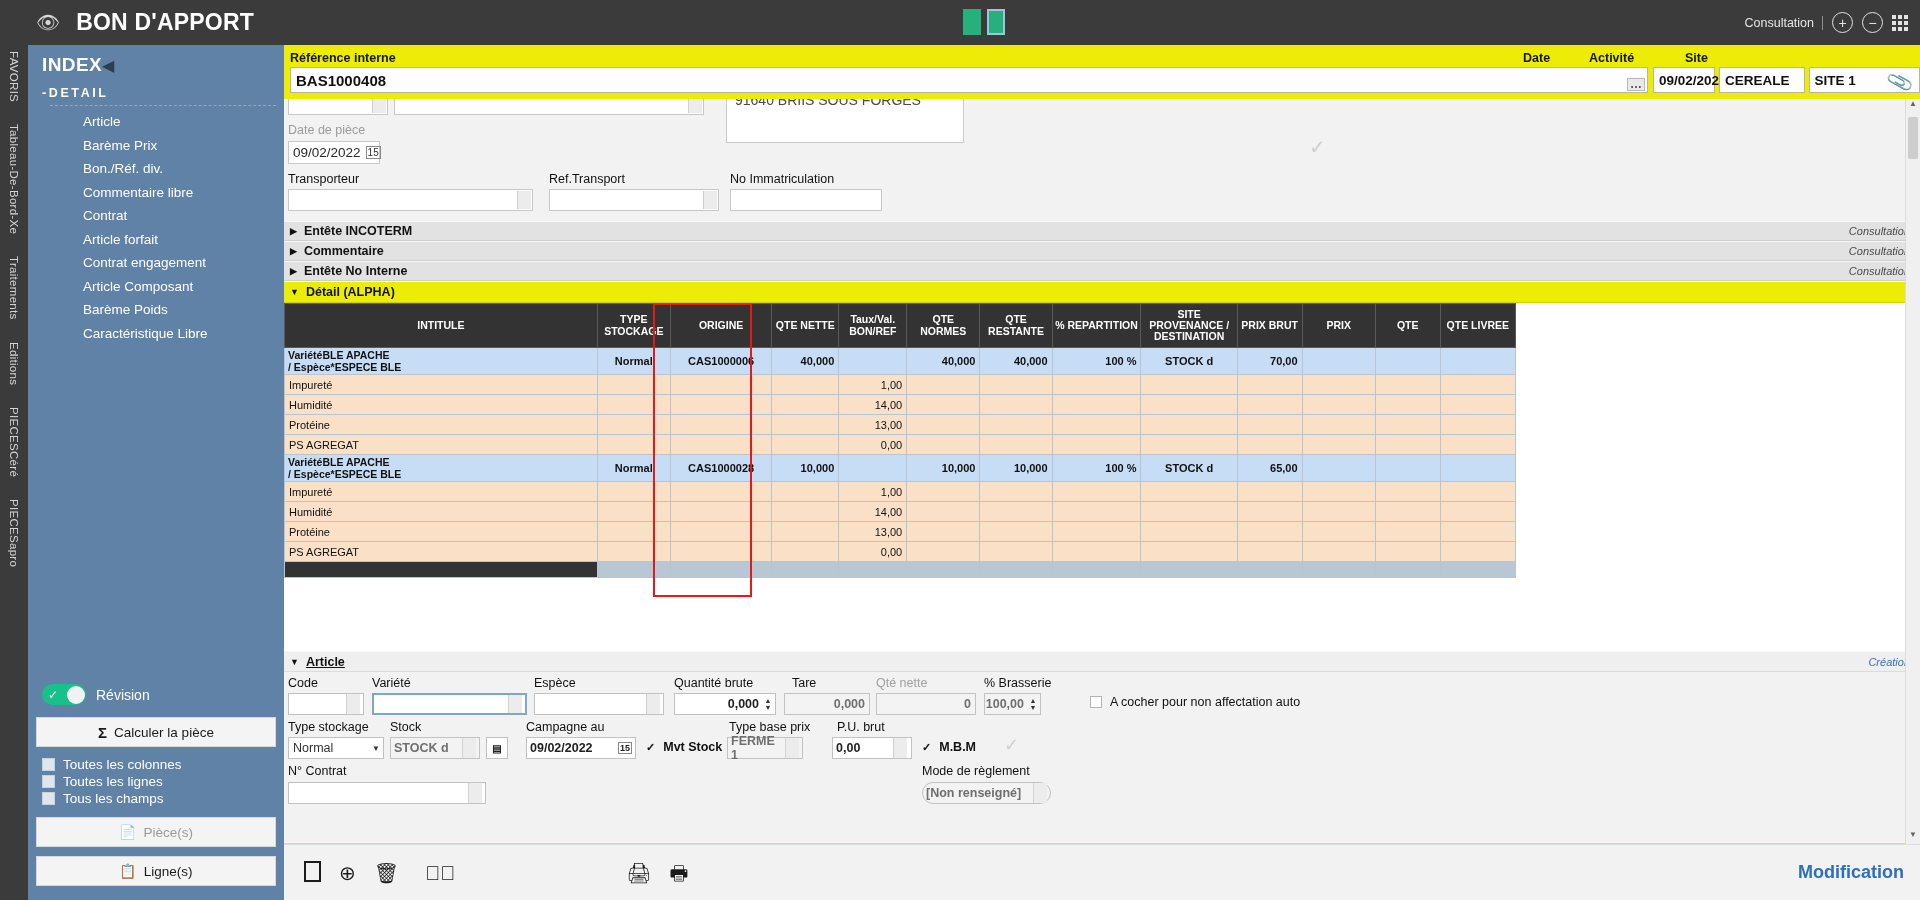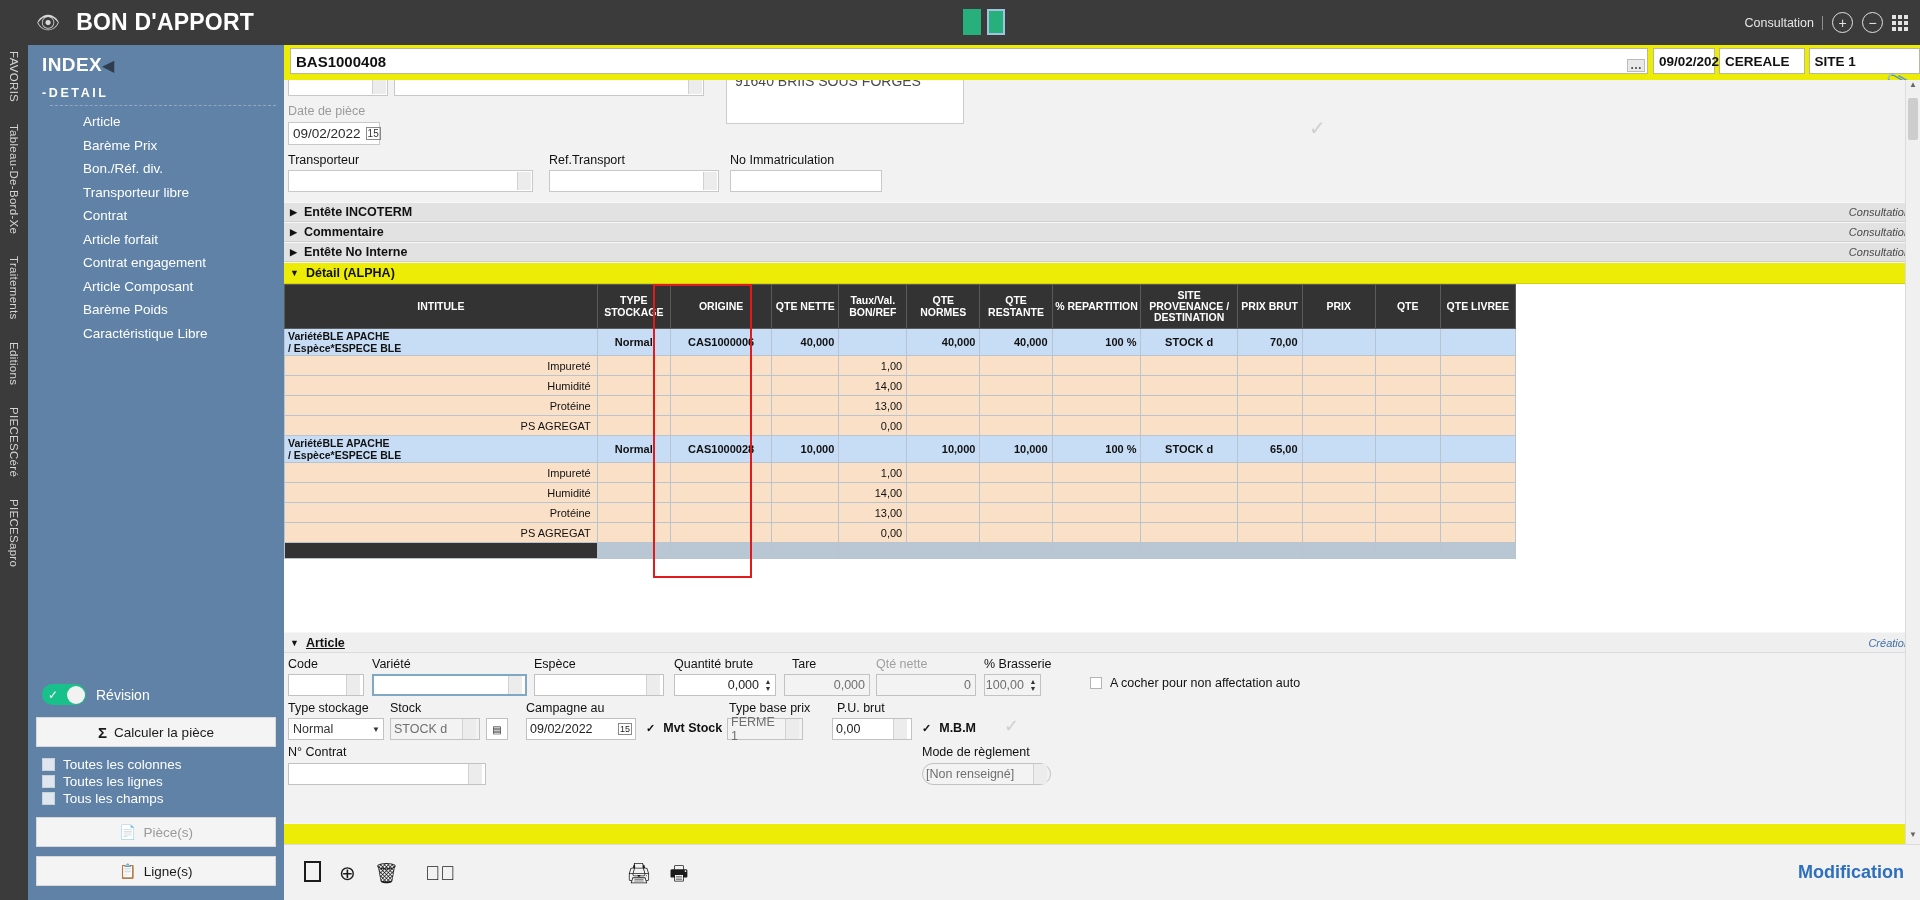--- a/index.html
+++ b/index.html
@@ -142,21 +142,21 @@
     border: 1px solid #5a5a5a; padding: 3px 2px; vertical-align: middle; height: 44px;
   }
   table.grid th.origin { position: relative; }
   table.grid td {
     border: 1px solid #b9c4cf; font-size: 11px; color: #111; padding: 1px 4px;
     height: 20px; white-space: nowrap; overflow: hidden;
   }
   tr.art td { background: #c7dcf5; font-weight: bold; height: 27px; vertical-align: middle; }
   tr.art td.name { text-align: left; font-size: 10.5px; line-height: 1.15; padding-left: 3px; }
   tr.crit td { background: #fbe0c8; }
-  tr.crit td.name { text-align: right; padding-right: 6px; }
+  tr.crit td.name { padding-right: 6px; }
   tr.foot td { background: #b9c6d4; height: 16px; border: 1px solid #b9c4cf; }
   tr.foot td.name { background: #333333; }
   td.c { text-align: center; } td.r { text-align: right; }
   
   .redcol {
     position: absolute; border-left: 2px solid #e01b1b; border-right: 2px solid #e01b1b;
     pointer-events: none;
   }
   .redcol.top { border-top: 2px solid #e01b1b; }
   .redcol.bot { border-bottom: 2px solid #e01b1b; }
@@ -164,21 +164,21 @@
   .vscroll { position: absolute; right: 0; top: 0; bottom: 0; width: 15px; background: #f0f0f0; border-left: 1px solid #dcdcdc;}
   .vscroll .thumb { position: absolute; left: 2px; right: 2px; background: #cdcdcd; border-radius: 2px; }
   .vscroll .arr { position: absolute; left: 0; right: 0; height: 14px; text-align: center; font-size: 8px; color: #666; }
 
   
   .article-form { position: relative; height: 170px; background: #f2f2f2; }
   .af-label { position: absolute; font-size: 12.5px; color: #111; }
   .af-label.muted { color: #a0a0a0; }
   .af-fld {
     position: absolute; background: #fff; border: 1px solid #c2c2c2; height: 22px;
-    font-size: 12.5px; color: #222; display: flex; align-items: center; padding: 0 3px;
+    font-size: 12.5px; color: #222; display: flex; align-items: center; padding: 0 3px; font-weight: bold;
   }
   .af-fld.gray { background: #f3f3f3; color: #6f6f6f; }
   .af-fld.focus { border: 2px solid #7fa8c4; background: #fff; }
   .af-fld.ralign { justify-content: flex-end; padding-right: 4px; }
   .af-fld .btn { width: 14px; align-self: stretch; background: #ececec; border-left: 1px solid #d2d2d2;
                  margin-left: auto; }
   .spin { position: absolute; width: 12px; top: 1px; bottom: 1px; right: 1px; font-size: 7px;
           display: flex; flex-direction: column; align-items: center; justify-content: center; color: #333;}
   .af-sel {
     position: absolute; background: #fff; border: 1px solid #c2c2c2; height: 22px; font-size: 12.5px;
@@ -245,21 +245,21 @@
       <div class="index-head">
         <div class="index-title">INDEX</div>
         <div class="index-collapse">◀</div>
       </div>
       <div class="index-section">-DETAIL</div>
       <div class="index-divider"></div>
       <div class="index-links">
         <div class="index-link"><span>Article</span></div>
         <div class="index-link"><span>Barème Prix</span></div>
         <div class="index-link"><span>Bon./Réf. div.</span></div>
-        <div class="index-link"><span>Transporteur libre</span></div>
+        <div class="index-link"><span>Commentaire libre</span></div>
         <div class="index-link"><span>Contrat</span></div>
         <div class="index-link"><span>Article forfait</span></div>
         <div class="index-link"><span>Contrat engagement</span></div>
         <div class="index-link"><span>Article Composant</span></div>
         <div class="index-link"><span>Barème Poids</span></div>
         <div class="index-link"><span>Caractéristique Libre</span></div>
       </div>
 
       <div class="index-spacer"></div>
 
@@ -295,20 +295,26 @@
       </div>
       <div class="btn-wide" style="margin-bottom:14px;">
         <span class="icon-doc">📋</span>
         <span>Ligne(s)</span>
       </div>
     </div>
 
     <div class="main">
 
       <div class="ref-band">
+        <div class="ref-row1">
+          <div style="width:1233px">Référence interne</div>
+          <div class="lbl-date">Date</div>
+          <div class="lbl-act">Activité</div>
+          <div class="lbl-site">Site</div>
+        </div>
         <div class="ref-row2">
           <div class="fld" style="width:1468px; margin-right:5px;">
             <span>BAS1000408</span>
             <span class="dots">…</span>
           </div>
           <div class="fld" style="width:62px; margin-right:4px;">
             <span style="font-size:13.5px;">09/02/2022</span>
           </div>
           <div class="fld" style="width:92px; margin-right:4px;">
             <span style="font-size:13.5px;">CEREALE</span>

